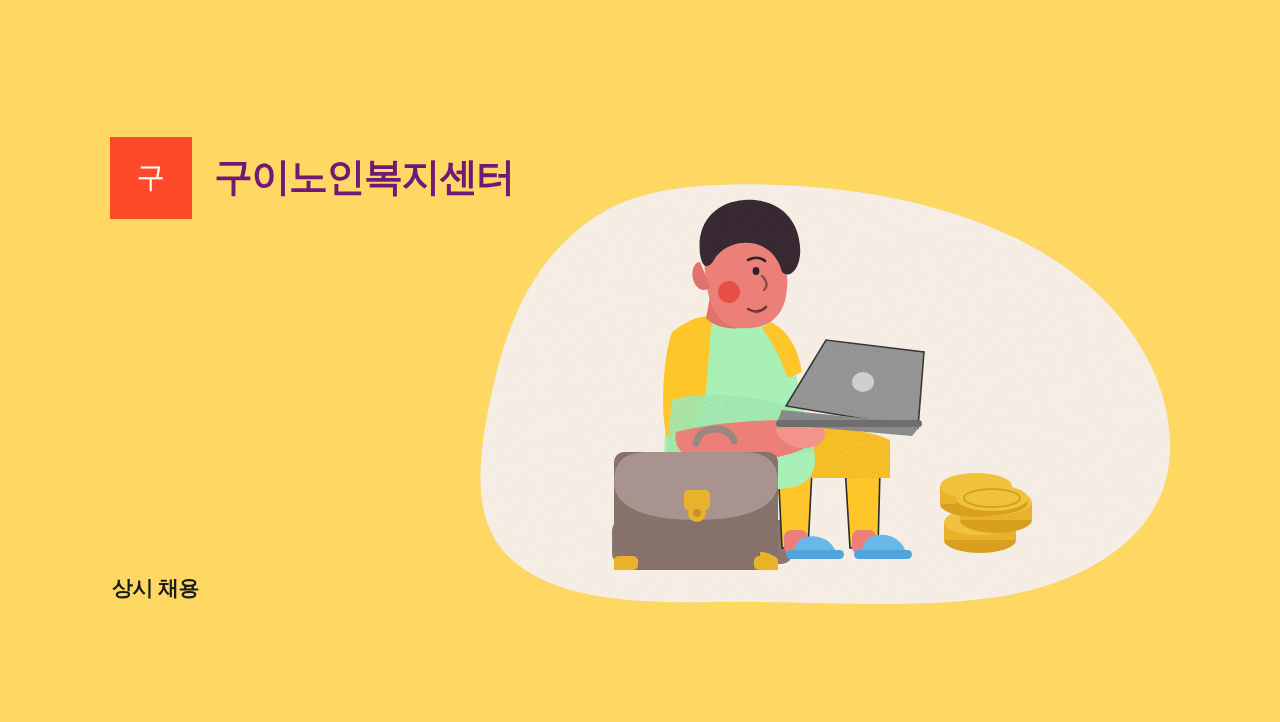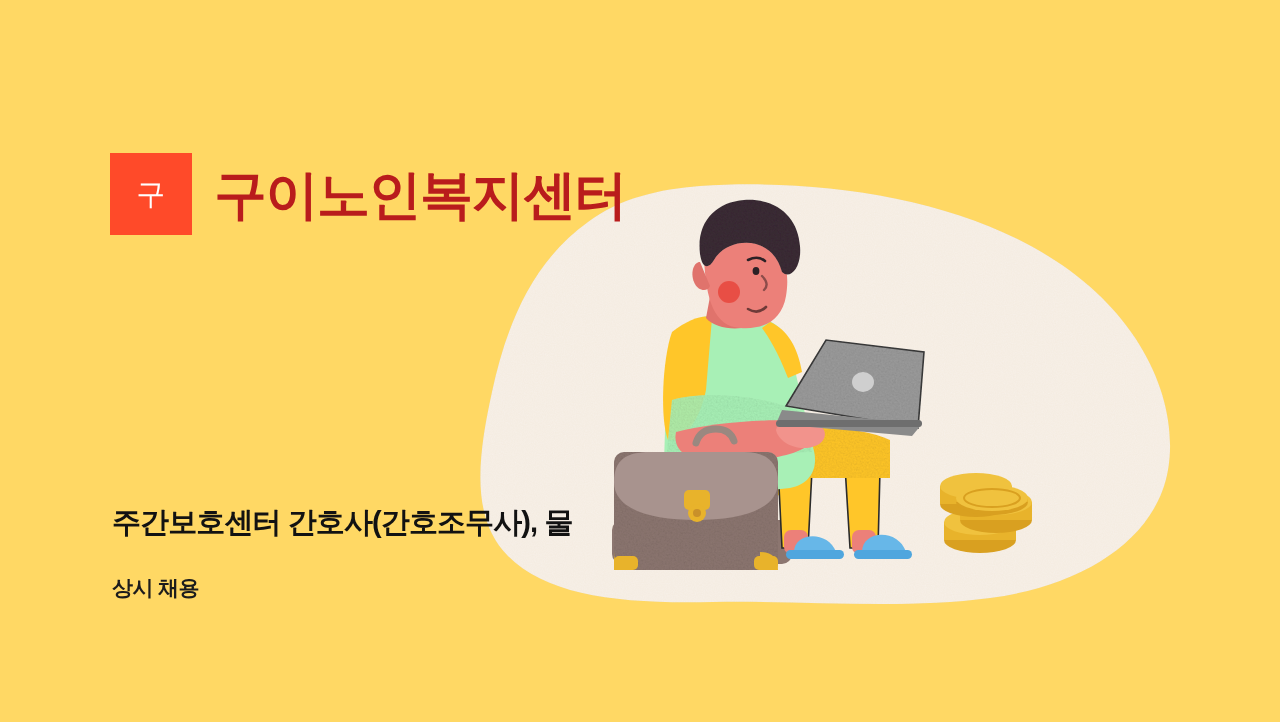--- a/index.html
+++ b/index.html
@@ -48,23 +48,23 @@
     flex: 0 0 auto;
   }
   .logo-badge-text {
     color: #ffffff;
     font-size: 29px;
     font-weight: 400;
     line-height: 1;
     letter-spacing: 0.5px;
   }
   .company-title {
-    font-size: 53px;
+    font-size: 39px;
     font-weight: bold;
-    color: #b91c1c;
+    color: #701a75;
     line-height: 1.05;
     letter-spacing: -1.5px;
     white-space: nowrap;
   }
 
   
   .job-title {
     position: absolute;
     left: 112px;
     top: 503px;
@@ -253,17 +253,16 @@
     </svg>
   </div>
 
   <div class="header-row">
     <div class="logo-badge">
       <span class="logo-badge-text">구</span>
     </div>
     <h1 class="company-title">구이노인복지센터</h1>
   </div>
 
-  <div class="job-title">주간보호센터 간호사(간호조무사), 물</div>
 
   <div class="hiring-type">상시 채용</div>
 
 </div>
 
 </body></html>

